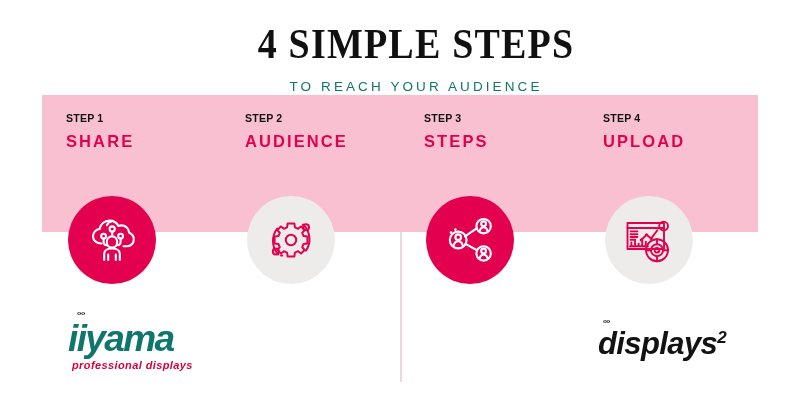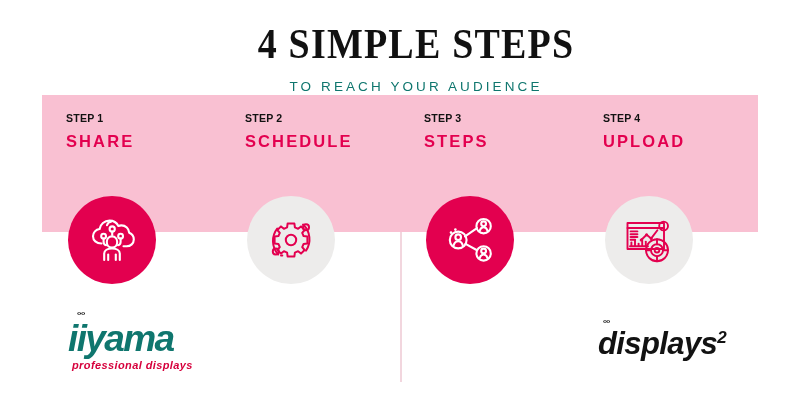--- a/index.html
+++ b/index.html
@@ -244,21 +244,21 @@
           <path d="M23.2 46.0 L23.2 40.6"></path>
           <path d="M30.8 46.0 L30.8 40.6"></path>
         </svg>
       </span>
     </div>
   </div>
 
   <div class="step">
     <div class="step-labels">
       <div class="step-kicker">STEP 2</div>
-      <div class="step-name">SCHEDULE</div>
+      <div class="step-name">AUDIENCE</div>
     </div>
     <div class="circle grey">
       <span>
         <svg width="52" height="52" viewBox="0 0 52 52" fill="none" stroke="#e3004f" stroke-width="2" stroke-linecap="round" stroke-linejoin="round">
 
           <path d="M38.0 10.6 A20 20 0 0 1 41.0 36.6"></path>
           <path d="M13.2 40.4 A20 20 0 0 1 12.2 14.6"></path>
 
           <circle cx="41.0" cy="13.2" r="3.0"></circle>
           <circle cx="10.8" cy="37.6" r="3.0"></circle>

